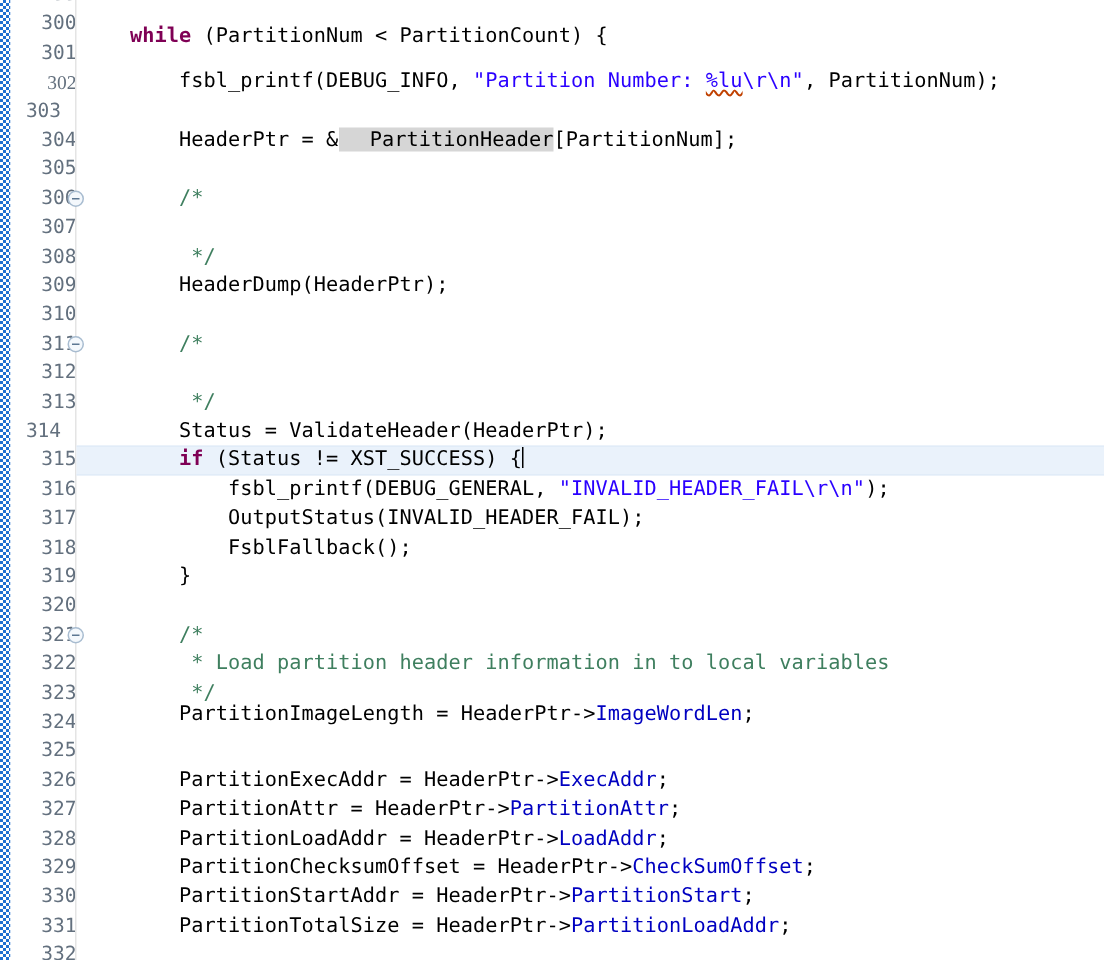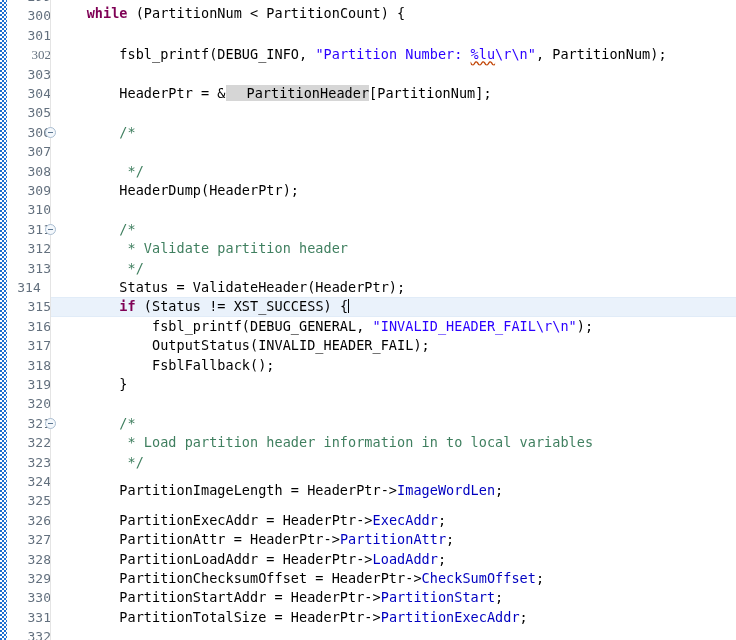--- a/index.html
+++ b/index.html
@@ -149,21 +149,21 @@
 
 <div id="editor">
 
   <div id="annotation-ruler"></div>
 
   <div id="gutter">
       <div class="ln" style="top: -13px;">299</div>
       <div class="ln" style="top: 6.4px;">300</div>
       <div class="ln" style="top: 25.8px;">301</div>
       <div class="ln" style="top: 45.2px; font-family: Liberation Serif, serif;">302</div>
-      <div class="ln" style="top: 64.6px;">303</div>
+      <div class="ln" style="top: 64.6px; text-align: center;">303</div>
       <div class="ln" style="top: 84px;">304</div>
       <div class="ln" style="top: 103.4px;">305</div>
       <div class="ln" style="top: 122.8px;">306</div>
       <div class="ln" style="top: 142.2px;">307</div>
       <div class="ln" style="top: 161.6px;">308</div>
       <div class="ln" style="top: 181px;">309</div>
       <div class="ln" style="top: 200.4px;">310</div>
       <div class="ln" style="top: 219.8px;">311</div>
       <div class="ln" style="top: 239.2px;">312</div>
       <div class="ln" style="top: 258.6px;">313</div>
@@ -187,43 +187,42 @@
       <div class="ln" style="top: 607.8px;">331</div>
       <div class="ln" style="top: 627.2px;">332</div>
     </div>
   <div id="gutter-separator"></div>
 
   <div id="current-line-layer">
       <div class="current-line-bg" style="top: 297.4px;"></div>
     </div>
 
   <div id="code-surface">
-      <div class="code" style="top: 4px;"><span class="plain">    </span><span class="kw">while</span><span class="plain"> (PartitionNum &lt; PartitionCount) {</span></div>
+      <div class="code" style="top: 15px;"><span class="plain">    </span><span class="kw">while</span><span class="plain"> (PartitionNum &lt; PartitionCount) {</span></div>
       <div class="code" style="top: 45.2px;"><span class="plain">        fsbl_printf(DEBUG_INFO, </span><span class="str">"Partition Number: </span><span class="squiggle">%lu</span><span class="str">\r\n"</span><span class="plain">, PartitionNum);</span></div>
       <div class="code" style="top: 84px;"><span class="plain">        HeaderPtr = &amp;</span><span class="occ">PartitionHeader</span><span class="plain">[PartitionNum];</span></div>
       <div class="code" style="top: 122.8px;"><span class="plain">        </span><span class="cmt">/*</span></div>
       <div class="code" style="top: 161.6px;"><span class="cmt">         */</span></div>
       <div class="code" style="top: 181px;"><span class="plain">        HeaderDump(HeaderPtr);</span></div>
       <div class="code" style="top: 219.8px;"><span class="plain">        </span><span class="cmt">/*</span></div>
-      <div class="code" style="top: 239.2px;"><span class="cmt">         * Validate partition header</span></div>
       <div class="code" style="top: 258.6px;"><span class="cmt">         */</span></div>
       <div class="code" style="top: 278px;"><span class="plain">        Status = ValidateHeader(HeaderPtr);</span></div>
       <div class="code" style="top: 297.4px; text-align: center;"><span class="plain">        </span><span class="kw">if</span><span class="plain"> (Status != XST_SUCCESS) {</span><span class="caret"></span></div>
       <div class="code" style="top: 316.8px;"><span class="plain">            fsbl_printf(DEBUG_GENERAL, </span><span class="str">"INVALID_HEADER_FAIL\r\n"</span><span class="plain">);</span></div>
       <div class="code" style="top: 336.2px;"><span class="plain">            OutputStatus(INVALID_HEADER_FAIL);</span></div>
       <div class="code" style="top: 355.6px;"><span class="plain">            FsblFallback();</span></div>
       <div class="code" style="top: 375px;"><span class="plain">        }</span></div>
       <div class="code" style="top: 413.8px;"><span class="plain">        </span><span class="cmt">/*</span></div>
       <div class="code" style="top: 433.2px;"><span class="cmt">         * Load partition header information in to local variables</span></div>
       <div class="code" style="top: 452.6px;"><span class="cmt">         */</span></div>
-      <div class="code" style="top: 481px;"><span class="plain">        PartitionImageLength = HeaderPtr-&gt;</span><span class="field">ImageWordLen</span><span class="plain">;</span></div>
+      <div class="code" style="top: 467px;"><span class="plain">        PartitionImageLength = HeaderPtr-&gt;</span><span class="field">ImageWordLen</span><span class="plain">;</span></div>
       <div class="code" style="top: 510.8px;"><span class="plain">        PartitionExecAddr = HeaderPtr-&gt;</span><span class="field">ExecAddr</span><span class="plain">;</span></div>
       <div class="code" style="top: 530.2px;"><span class="plain">        PartitionAttr = HeaderPtr-&gt;</span><span class="field">PartitionAttr</span><span class="plain">;</span></div>
       <div class="code" style="top: 549.6px;"><span class="plain">        PartitionLoadAddr = HeaderPtr-&gt;</span><span class="field">LoadAddr</span><span class="plain">;</span></div>
       <div class="code" style="top: 569px;"><span class="plain">        PartitionChecksumOffset = HeaderPtr-&gt;</span><span class="field">CheckSumOffset</span><span class="plain">;</span></div>
       <div class="code" style="top: 588.4px;"><span class="plain">        PartitionStartAddr = HeaderPtr-&gt;</span><span class="field">PartitionStart</span><span class="plain">;</span></div>
-      <div class="code" style="top: 607.8px;"><span class="plain">        PartitionTotalSize = HeaderPtr-&gt;</span><span class="field">PartitionExecAddr</span><span class="plain">;</span></div>
+      <div class="code" style="top: 607.8px;"><span class="plain">        PartitionTotalSize = HeaderPtr-&gt;</span><span class="field">PartitionLoadAddr</span><span class="plain">;</span></div>
     </div>
 
 <div class="fold" style="top: 127.3px;"></div>
     <div class="fold" style="top: 224.3px;"></div>
     <div class="fold" style="top: 418.3px;"></div>
   </div>
 
 </body></html>

